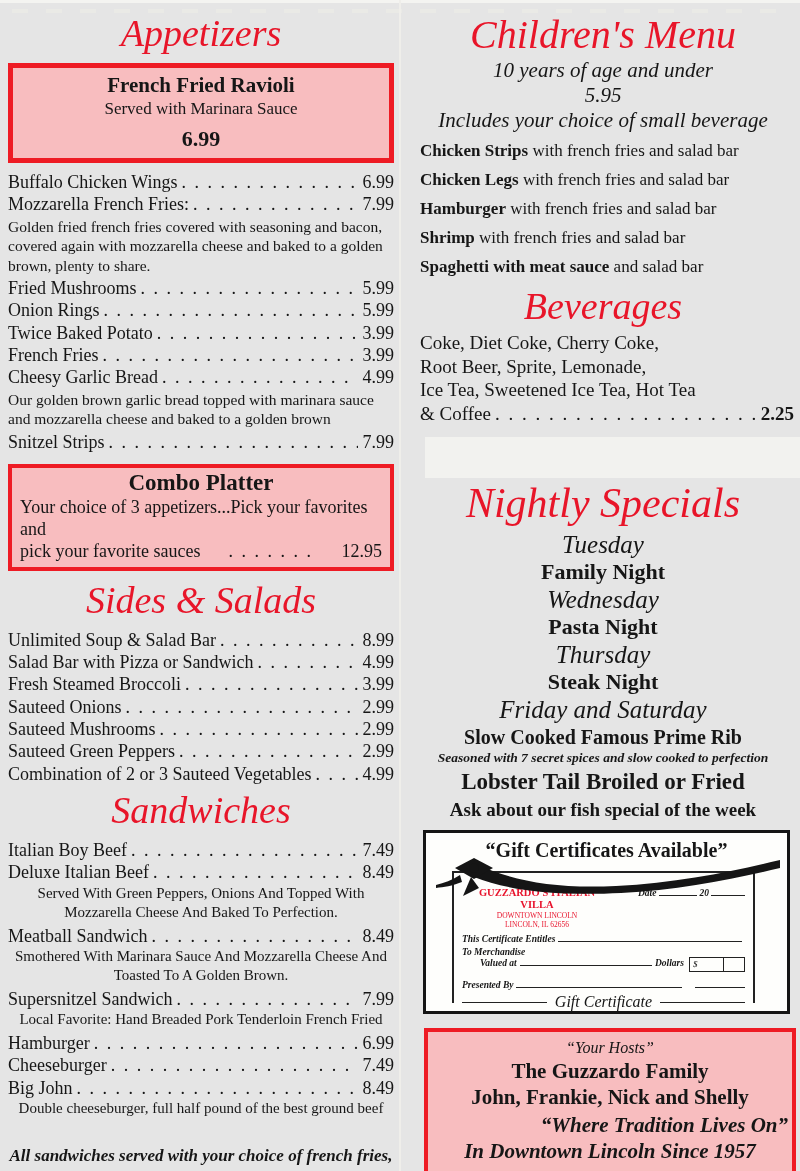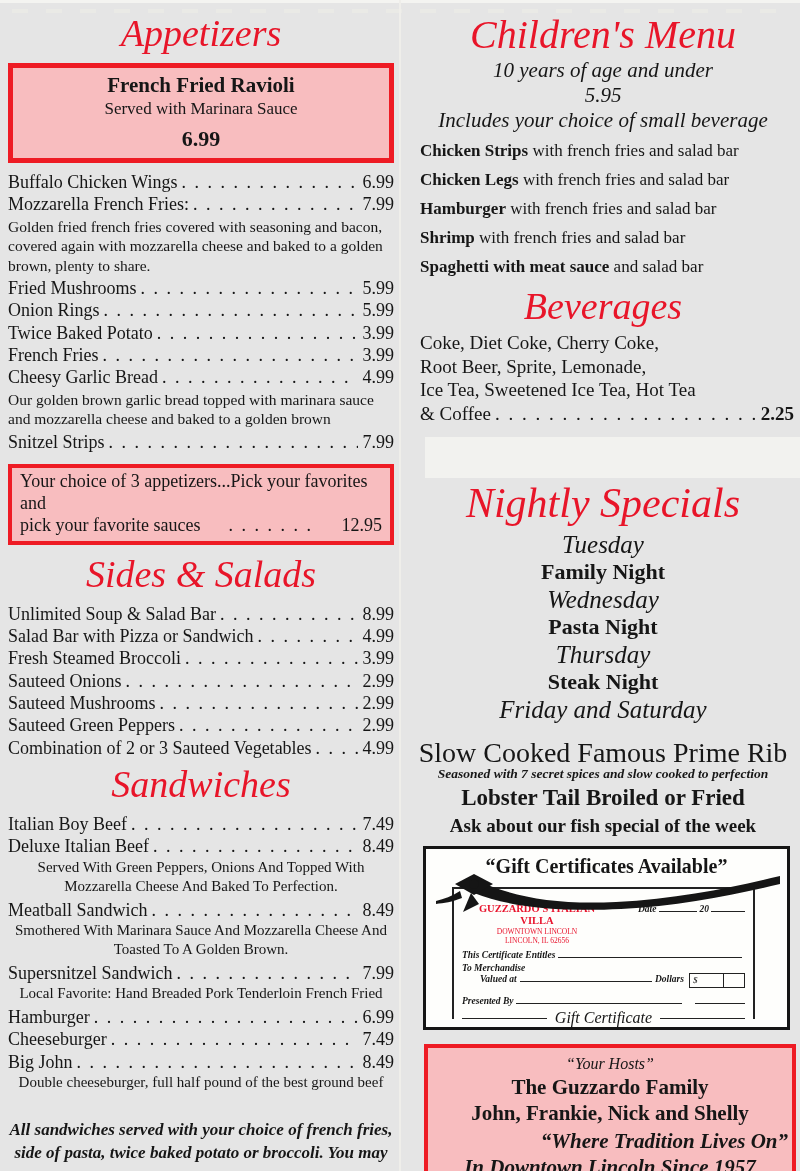--- a/index.html
+++ b/index.html
@@ -65,21 +65,21 @@
   .bev-lines{margin-top:4px;margin-left:8px;font-size:19px;line-height:23.5px;}
   .bev-row{display:flex;align-items:flex-end;font-size:19px;line-height:23.5px;margin-left:8px;}
   .bev-row .pr{font-weight:bold;}
 
   .band{margin:12px 0 0 13px;width:375px;height:41px;background:#f2f2ef;}
 
   .spec-title{margin-top:2px;font-size:42px;line-height:46px;}
   .sp-day{font-style:italic;font-size:25px;line-height:29px;text-align:center;}
   .sp-day.first{margin-top:4px;}
   .sp-item{font-weight:bold;font-size:22px;line-height:26px;text-align:center;}
-  .sp-big{font-weight:normal;font-size:28px;line-height:26px;text-align:center;margin-top:16px;}
+  .sp-big{font-weight:bold;font-size:20px;line-height:26px;text-align:center;}
   .sp-note{font-weight:bold;font-style:italic;font-size:13.5px;line-height:16px;text-align:center;}
   .sp-lobster{font-weight:bold;font-size:23px;line-height:27px;text-align:center;margin-top:2px;}
   .sp-ask{font-weight:bold;font-size:19px;line-height:25px;text-align:center;margin-top:2px;}
 
   
   .gift{position:relative;margin:8px 0 0 11px;width:367px;border:3px solid #151515;
     background:#fefefc;padding:6px 8px 8px;}
   .g-banner{position:relative;z-index:3;text-align:center;font-weight:bold;font-size:20px;line-height:22px;}
   .g-ribbon{position:absolute;left:8px;top:22px;width:348px;height:44px;z-index:2;}
   .cert{position:relative;z-index:1;border:2px solid #222;border-bottom:none;
@@ -170,20 +170,21 @@
       </div>
       <div class="desc">Our golden brown garlic bread topped with marinara sauce and mozzarella cheese and baked to a golden brown</div>
       <div class="mrow">
         <span class="nm">Snitzel Strips</span>
         <span class="leader"></span>
         <span class="pr">7.99</span>
       </div>
     </div>
 
     <div class="combo">
+      <div class="c-title">Combo Platter</div>
       <div class="c-line">Your choice of 3 appetizers...Pick your favorites and</div>
       <div class="mrow">
         <span class="nm">pick your favorite sauces</span>
         <span class="leader"></span>
         <span class="pr">12.95</span>
       </div>
     </div>
 
     <h1 class="h-script h38 sides-title">Sides &amp; Salads</h1>
 

